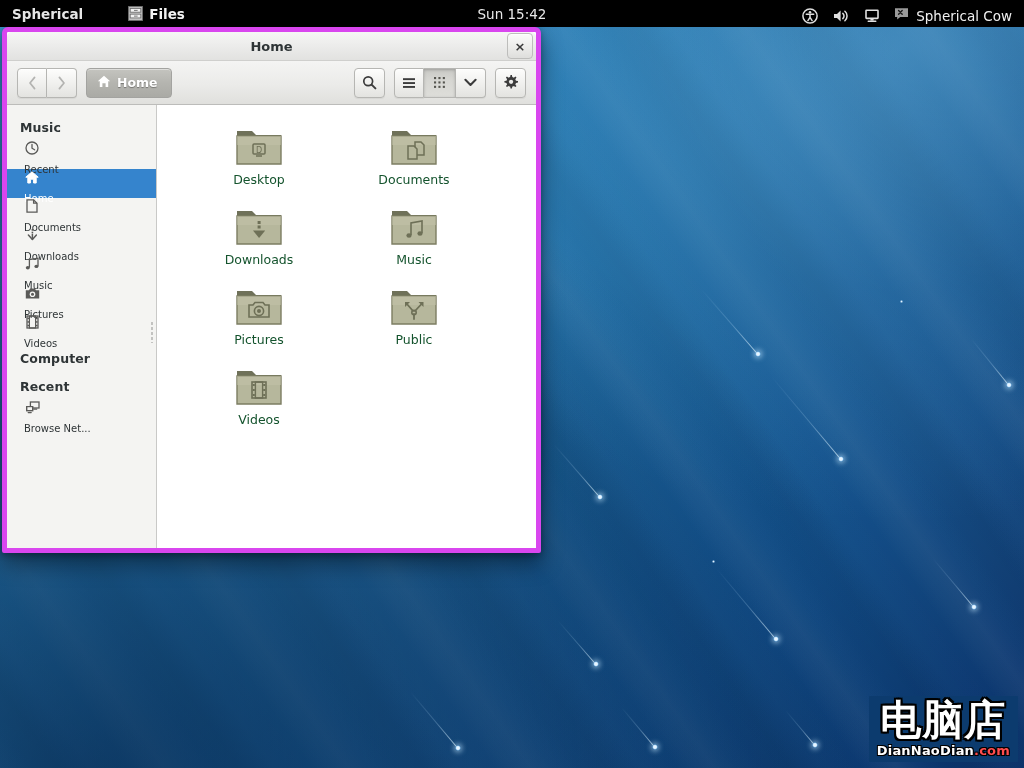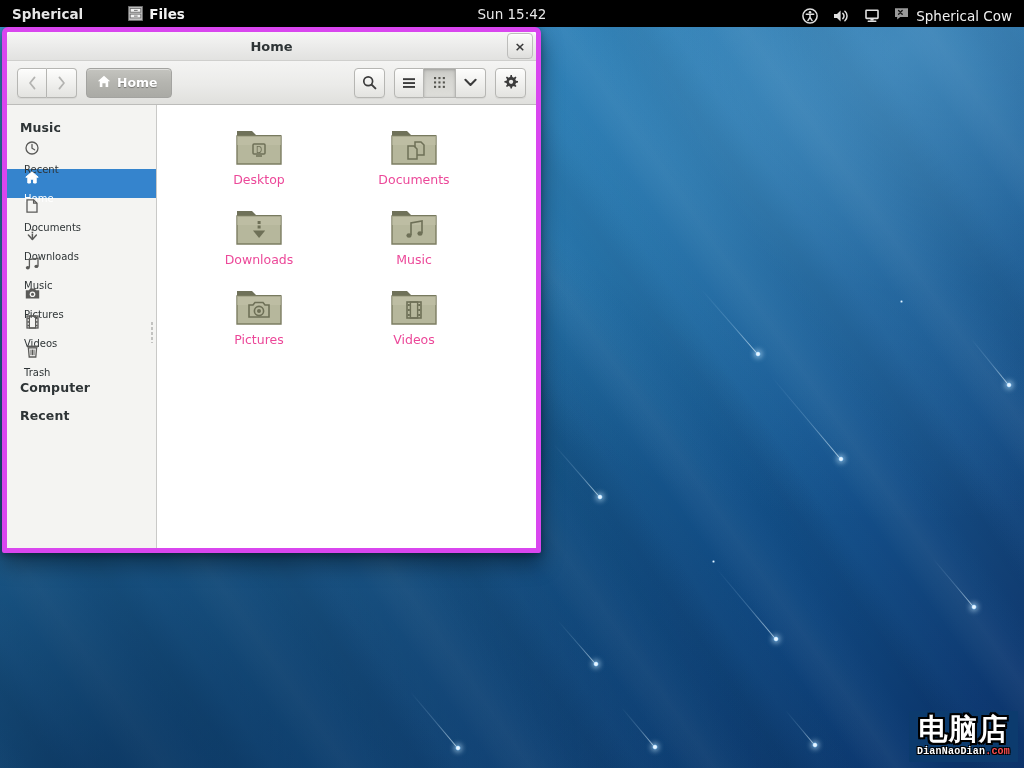--- a/index.html
+++ b/index.html
@@ -203,45 +203,44 @@
     display:grid;
     grid-template-columns:repeat(2, 155px);
     padding:14px 0 0 27px;
     row-gap:12px;
   }
   .f-item {
     width:150px; display:flex; flex-direction:column; align-items:center;
     cursor:pointer; padding-top:4px;
   }
   .f-item .fname {
-    margin-top:5px; font-size:12.5px; color:#ec4899; text-align:center;
+    margin-top:5px; font-size:12.5px; color:#14532d; text-align:center;
     max-width:140px; overflow:hidden; white-space:nowrap;
   }
   .folder { width:48px; height:44px; display:block; }
 
   
   #watermark {
     position:absolute; right:6px; bottom:6px; z-index:55;
     background:#0c3b6e; padding:4px 8px 5px 8px;
     display:flex; flex-direction:column; align-items:center;
     border-radius:1px;
   }
   #watermark .cn {
     font-family:"DejaVu Sans", sans-serif;
-    font-size:29px; font-weight:bold; color:#ffffff; line-height:1;
+    font-size:41px; font-weight:bold; color:#ffffff; line-height:1;
     letter-spacing:1px;
     text-shadow:
       -2px -2px 0 #000, 2px -2px 0 #000, -2px 2px 0 #000, 2px 2px 0 #000,
       0 -2px 0 #000, 0 2px 0 #000, -2px 0 0 #000, 2px 0 0 #000;
   }
   #watermark .en {
-    margin-top:3px; font-size:10px; font-weight:bold; color:#ffffff;
+    margin-top:3px; font-size:13px; font-weight:bold; color:#ffffff;
     letter-spacing:0.2px; line-height:1;
     text-shadow:-1px -1px 0 #000, 1px -1px 0 #000, -1px 1px 0 #000, 1px 1px 0 #000;
-    font-family:Liberation Mono, monospace;
   }
   #watermark .en .dom { color:#ff4d4d; }
 </style>
 </head>
 <body>
 
 <div id="desktop">
   <div class="wp-base"></div>
   <div class="wp-stripes"></div>
   <div class="wp-stripes2"></div>
@@ -511,36 +510,37 @@
                 <rect x="1.4" y="9.8" width="1.6" height="1.5"></rect>
               <rect x="10" y="2.6" width="1.6" height="1.5"></rect>
                 <rect x="10" y="6.2" width="1.6" height="1.5"></rect>
                 <rect x="10" y="9.8" width="1.6" height="1.5"></rect>
             </g>
           </svg>
         </span>
         <span>Videos</span>
       </div>
 
+
+      <div class="side-head">Computer</div>
+
+
+      <div class="side-head">Recent</div>
+
       <div class="side-item">
         <span class="si-ico">
-          <svg width="13" height="14" viewBox="0 0 13 14">
-            <rect x="1.2" y="1.6" width="10.6" height="1.8" fill="#5a5a58"></rect>
-            <path d="M2.4 3.8 H10.6 L9.8 13 H3.2 Z" fill="none" stroke="#5a5a58" stroke-width="1.3"></path>
-            <path d="M5 5.6 V11.2 M6.5 5.6 V11.2 M8 5.6 V11.2" stroke="#5a5a58" stroke-width="1"></path>
-          </svg>
-        </span>
-        <span>Trash</span>
-      </div>
-
-      <div class="side-head">Computer</div>
-
-
-      <div class="side-head">Recent</div>
-
+          <svg width="15" height="13" viewBox="0 0 15 13">
+            <rect x="5.4" y="1" width="8.6" height="6" fill="none" stroke="#5a5a58" stroke-width="1.3"></rect>
+            <rect x="1" y="5" width="7.4" height="5.4" fill="#5a5a58"></rect>
+            <rect x="2.4" y="6.2" width="4.6" height="2.8" fill="#f4f4f2"></rect>
+            <path d="M3.2 11.6 H6.2 M8.8 8.2 H11.6" stroke="#5a5a58" stroke-width="1.3" stroke-linecap="round"></path>
+          </svg>
+        </span>
+        <span>Browse Net...</span>
+      </div>
 
       <div class="drag-handle"></div>
     </div>
 
     <div id="content">
       <div id="icon-grid">
 
         <div class="f-item">
           <span>
             <svg class="folder" viewBox="0 0 48 44">
@@ -616,20 +616,39 @@
               <path d="M2 13 H46 V41 H2 Z" fill="none" stroke="#7c7d62" stroke-width="1.4"></path>
               <path d="M2 13 H46 V22 H2 Z" fill="#c2c3aa" opacity="0.55"></path>
               <path d="M14 22 H18 L20 19.5 H28 L30 22 H34 V34 H14 Z" fill="none" stroke="#6e7057" stroke-width="1.6"></path>
               <circle cx="24" cy="28" r="4.6" fill="none" stroke="#6e7057" stroke-width="1.6"></circle>
               <circle cx="24" cy="28" r="2" fill="#6e7057"></circle>
             </svg>
           </span>
           <span class="fname">Pictures</span>
         </div>
 
+        <div class="f-item">
+          <span>
+            <svg class="folder" viewBox="0 0 48 44">
+              <path d="M2 8 H17 L21 12 H46 V41 H2 Z" fill="#6f7159"></path>
+              <path d="M2 13 H46 V41 H2 Z" fill="#b6b79c"></path>
+              <path d="M2 13 H46 V41 H2 Z" fill="none" stroke="#7c7d62" stroke-width="1.4"></path>
+              <path d="M2 13 H46 V22 H2 Z" fill="#c2c3aa" opacity="0.55"></path>
+              <g stroke="#6e7057" stroke-width="1.8" fill="none" stroke-linecap="round">
+                <path d="M23 28 L16.5 20.5"></path>
+                  <path d="M25 28 L32 20.5"></path>
+                  <path d="M24 31 L24 36"></path>
+              </g>
+              <path d="M15 19 L15 24 L20 19 Z" fill="#6e7057"></path>
+              <path d="M33.5 19 L33.5 24 L28.5 19 Z" fill="#6e7057"></path>
+              <circle cx="24" cy="29.5" r="2.2" fill="none" stroke="#6e7057" stroke-width="1.6"></circle>
+            </svg>
+          </span>
+          <span class="fname">Public</span>
+        </div>
 
 
         <div class="f-item">
           <span>
             <svg class="folder" viewBox="0 0 48 44">
               <path d="M2 8 H17 L21 12 H46 V41 H2 Z" fill="#6f7159"></path>
               <path d="M2 13 H46 V41 H2 Z" fill="#b6b79c"></path>
               <path d="M2 13 H46 V41 H2 Z" fill="none" stroke="#7c7d62" stroke-width="1.4"></path>
               <path d="M2 13 H46 V22 H2 Z" fill="#c2c3aa" opacity="0.55"></path>
               <rect x="17" y="19" width="14" height="16" fill="none" stroke="#6e7057" stroke-width="1.6"></rect>

